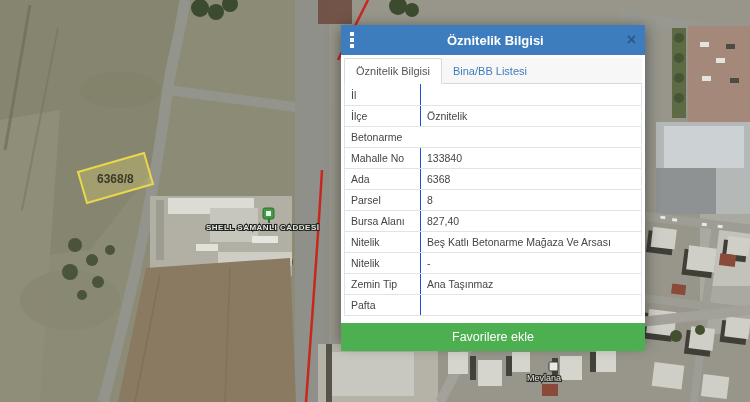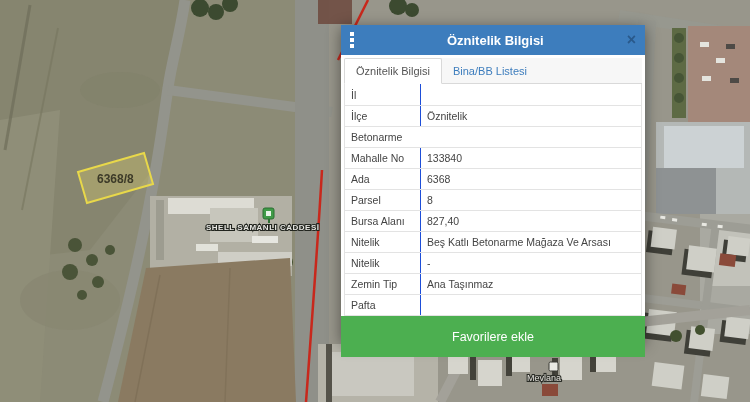--- a/index.html
+++ b/index.html
@@ -30,21 +30,21 @@
                 margin-bottom:-1px; color:#555; border-radius:2px 2px 0 0; }
   .tab.inactive { color:#3d7dbd; }
 
   .attr-table { border:1px solid #e3e3e3; border-top:none; }
   .attr-row { display:grid; grid-template-columns:76px 1fr; height:21px; border-top:1px solid #e3e3e3; }
   .attr-row:first-child { border-top:none; }
   .attr-label, .attr-value { font-size:10.5px; color:#444; display:flex; align-items:center;
                              padding:0 6px; white-space:nowrap; overflow:hidden; }
   .attr-label { border-right:1px solid #1d4ed8; }
 
-  .fav-btn { display:block; width:100%; height:41px; margin-top:0; border:none; cursor:pointer;
+  .fav-btn { display:block; width:100%; height:28px; margin-top:7px; border:none; cursor:pointer;
              background:#4caf50; color:#fff; font-size:12.5px; font-family:"Liberation Sans",sans-serif; }
 </style>
 </head>
 <body>
 
 <div class="stage">
 
   <div class="map">
     <svg width="750" height="402" viewBox="0 0 750 402">
 

